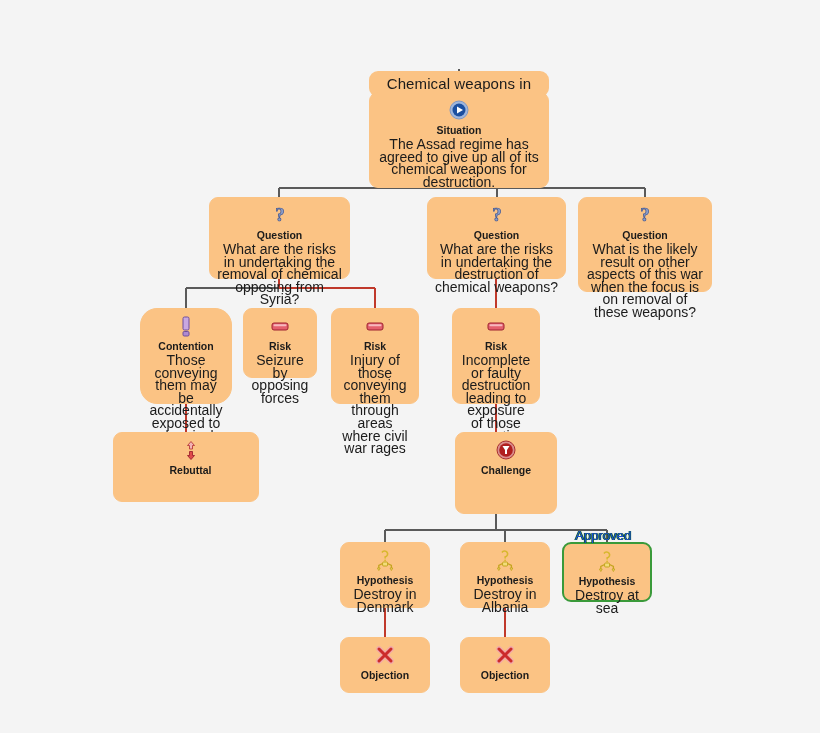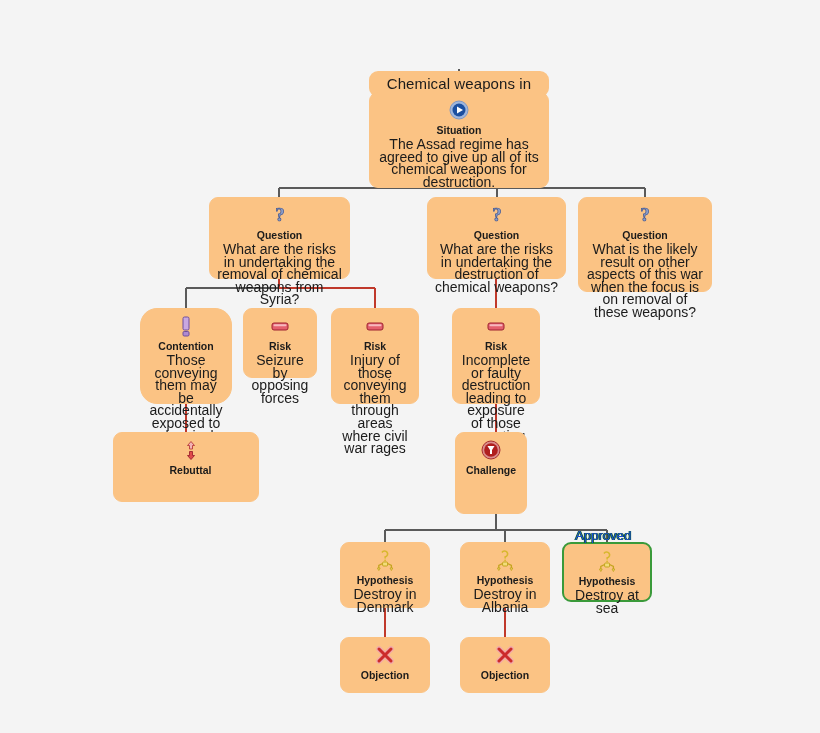--- a/index.html
+++ b/index.html
@@ -122,21 +122,21 @@
     <div class="node-text">The Assad regime has agreed to give up all of its chemical weapons for destruction.</div>
   </div>
 
   <div class="node" style="left:209px; top:197px; width:141px; height:82px;">
     <span class="icon">
       <svg width="18" height="21" viewBox="0 0 18 21">
         <text x="9" y="16" font-family="Liberation Serif, serif" font-size="19" font-weight="bold" text-anchor="middle" fill="#8d9fc8" stroke="#3e5492" stroke-width="0.7">?</text>
       </svg>
     </span>
     <div class="node-type">Question</div>
-    <div class="node-text">What are the risks in undertaking the removal of chemical weapons from Syria?</div>
+    <div class="node-text">What are the risks in undertaking the removal of chemical opposing from Syria?</div>
   </div>
 
   <div class="node" style="left:427px; top:197px; width:139px; height:82px;">
     <span class="icon">
       <svg width="18" height="21" viewBox="0 0 18 21">
         <text x="9" y="16" font-family="Liberation Serif, serif" font-size="19" font-weight="bold" text-anchor="middle" fill="#8d9fc8" stroke="#3e5492" stroke-width="0.7">?</text>
       </svg>
     </span>
     <div class="node-type">Question</div>
     <div class="node-text">What are the risks in undertaking the destruction of chemical weapons?</div>
@@ -199,21 +199,21 @@
   <div class="node" style="left:113px; top:432px; width:146px; height:70px;padding-left:16px;">
     <span class="icon">
       <svg width="14" height="21" viewBox="0 0 14 21">
         <polygon points="7,1.5 10.5,5.5 8.5,5.5 8.5,9 5.5,9 5.5,5.5 3.5,5.5" fill="#f2b3b3" stroke="#b83a3a" stroke-width="0.9"></polygon>
         <polygon points="7,19.5 10.5,15.5 8.5,15.5 8.5,11.5 5.5,11.5 5.5,15.5 3.5,15.5" fill="#e04a4a" stroke="#9e2230" stroke-width="0.9"></polygon>
       </svg>
     </span>
     <div class="node-type">Rebuttal</div>
   </div>
 
-  <div class="node" style="left:455px; top:432px; width:72px; height:82px;">
+  <div class="node" style="left:455px; top:432px; width:102px; height:82px;">
     <span class="icon">
       <svg width="20" height="20" viewBox="0 0 20 20">
         <circle cx="10" cy="10" r="9" fill="#d98d8d" stroke="#a93030" stroke-width="1"></circle>
         <circle cx="10" cy="10" r="6.8" fill="#b01f1f"></circle>
         <path d="M6.5 6 L13.5 6 L11 10 L11 14 L9 14 L9 10 Z" fill="#ffffff"></path>
       </svg>
     </span>
     <div class="node-type">Challenge</div>
   </div>
 

